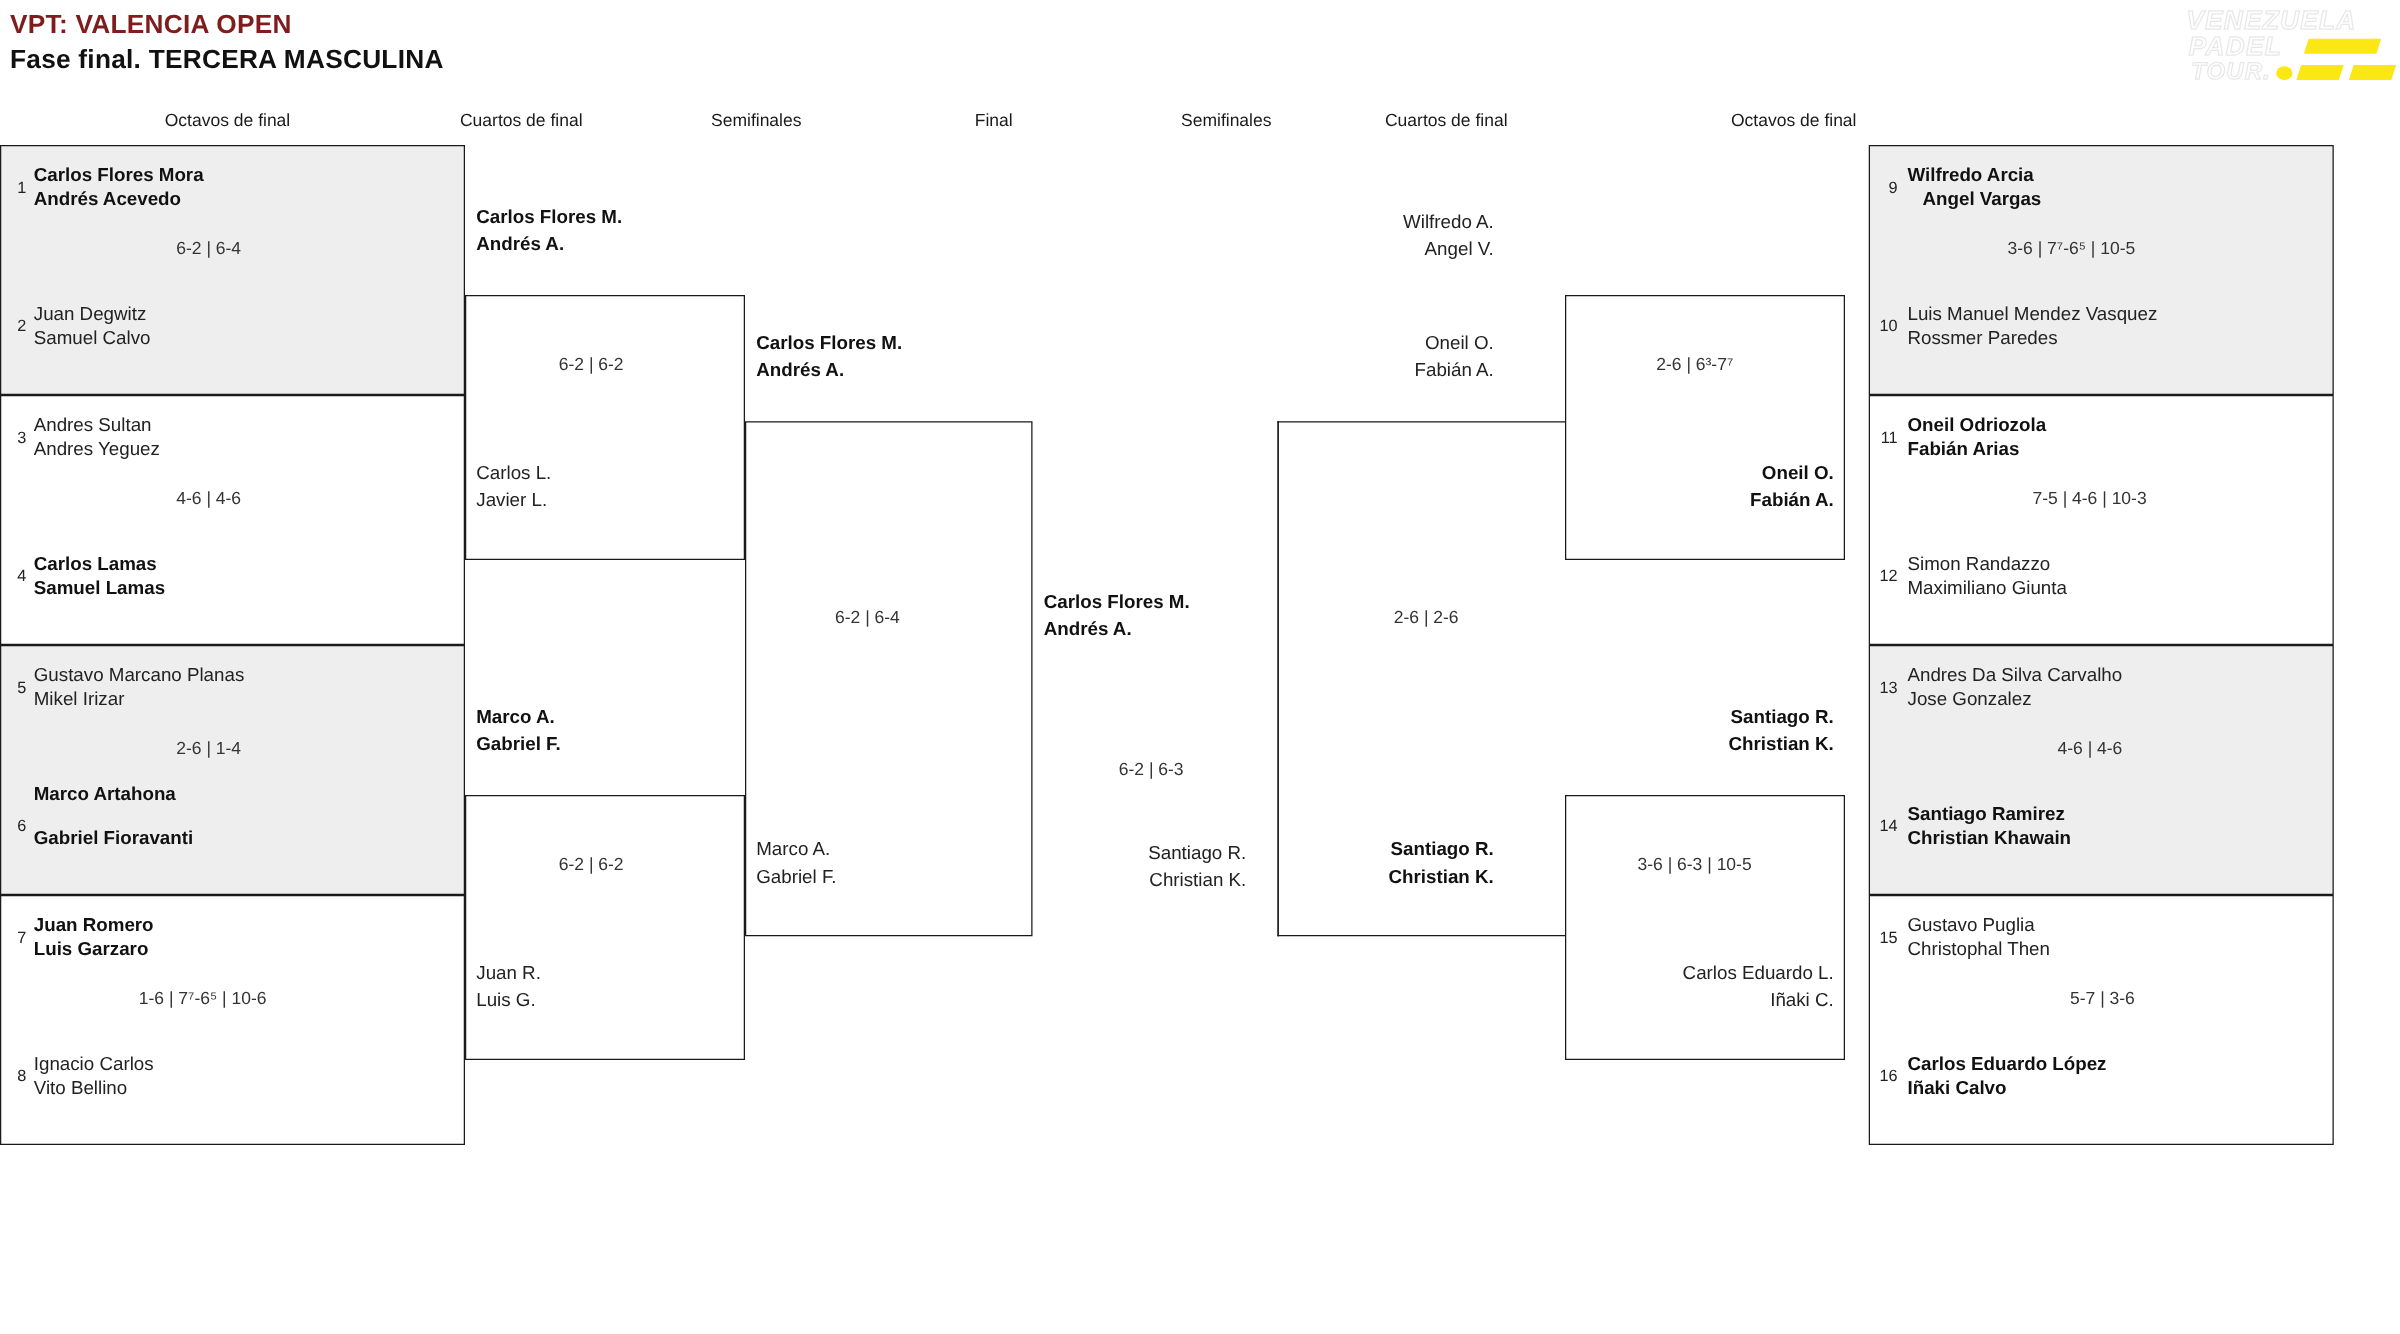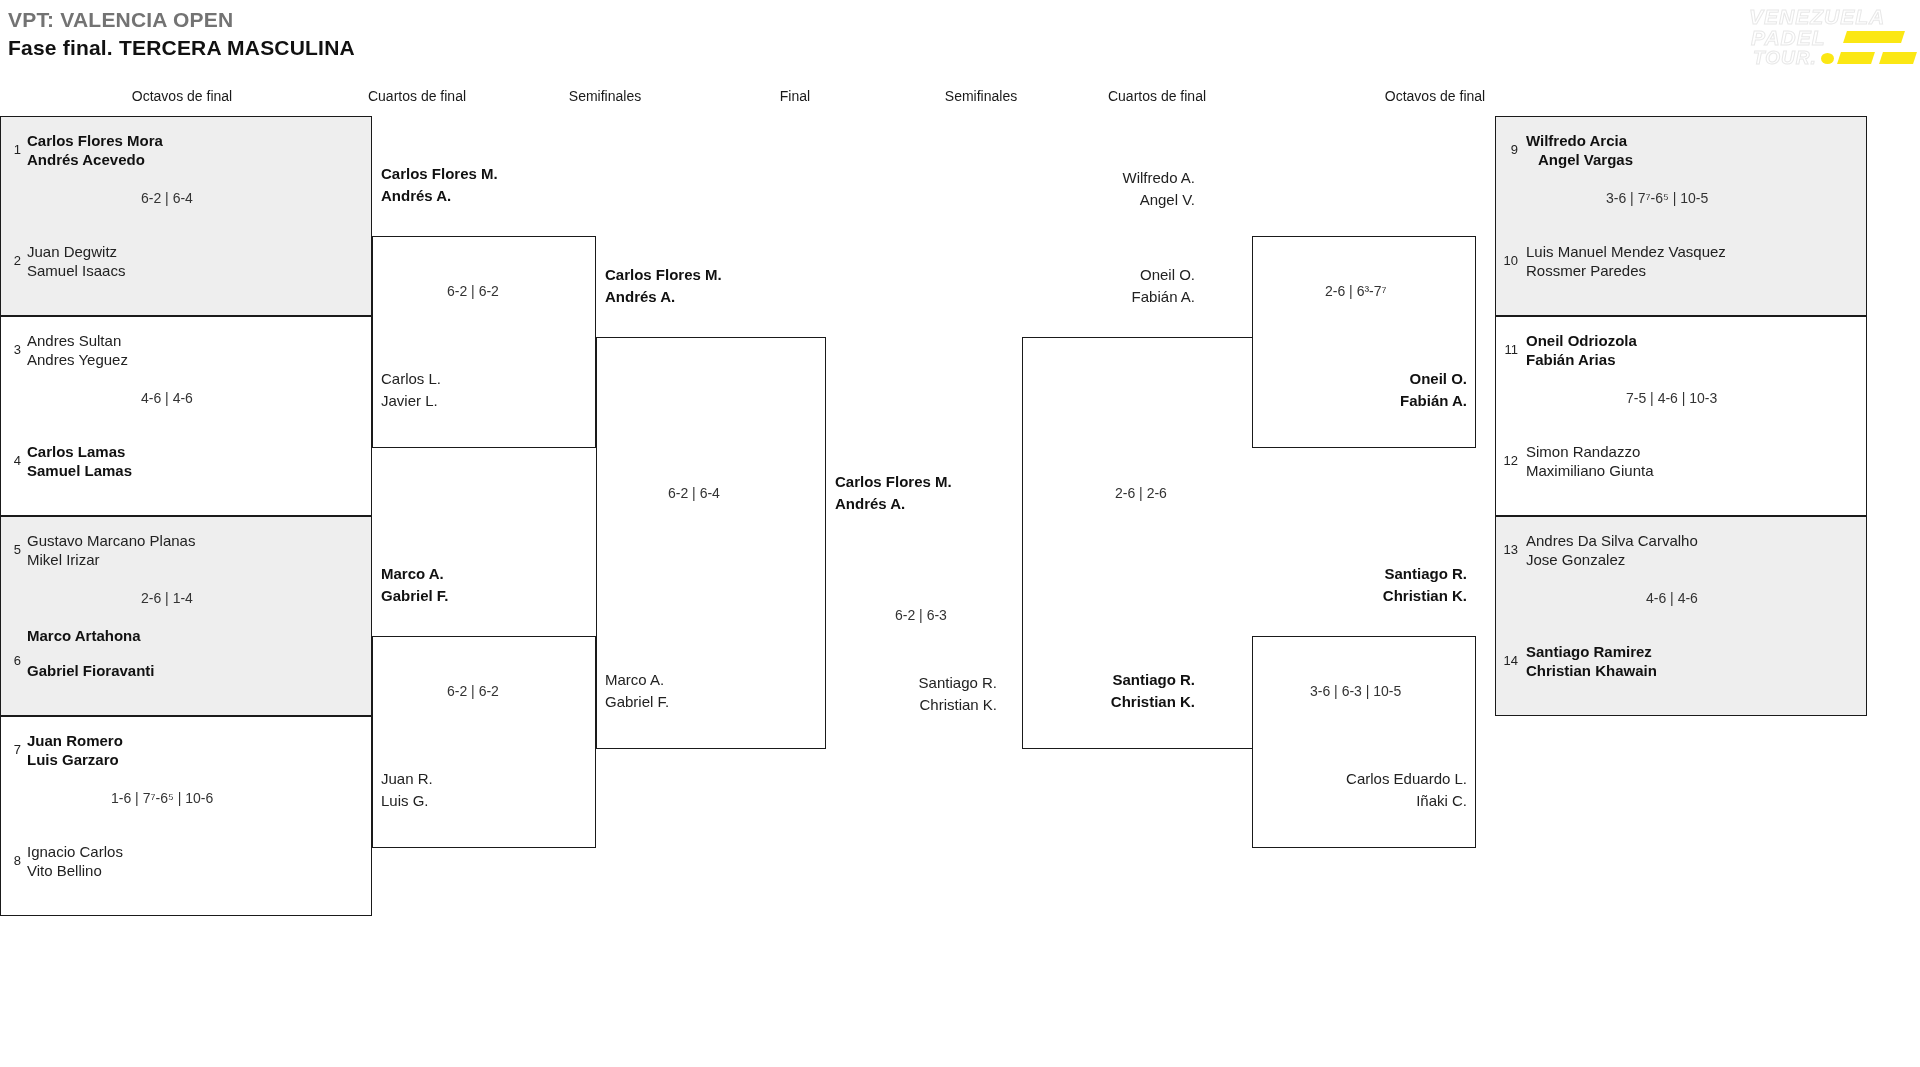--- a/index.html
+++ b/index.html
@@ -9,21 +9,21 @@
     font-family: "Liberation Sans", sans-serif;
     color: #1a1a1a;
     overflow: hidden;
   }
   #root { position: relative; width: 1920px; height: 1067px; }
 
   
   .title-block { position: absolute; left: 8px; top: 6px; }
   .title-main {
     font-size: 21px; font-weight: 700; letter-spacing: .2px;
-    line-height: 28px; color: #737373;
+    line-height: 28px; color: #7f1d1d;
   }
   .title-sub {
     font-size: 21px; font-weight: 700; letter-spacing: .2px;
     line-height: 28px; color: #111;
   }
 
   
   .logo { position: absolute; right: 10px; top: 4px; width: 175px; height: 70px; }
   .logo-word {
     font-family: "Liberation Sans", sans-serif;
@@ -126,21 +126,21 @@
   <div class="col-head" style="left:1042px;width:230px;">Cuartos de final</div>
   <div class="col-head" style="left:1320px;width:230px;">Octavos de final</div>
 
   <div class="r16-cell shaded" style="left:0px;top:116px;width:372px;height:200px;">
     <div class="seed" style="left:2px;top:25px;">1</div>
     <div class="team win" style="left:26px;top:14px;">Carlos Flores Mora</div>
     <div class="team win" style="left:26px;top:33px;">Andrés Acevedo</div>
     <div class="score" style="left:140px;top:73px;">6-2 | 6-4</div>
     <div class="seed" style="left:2px;top:136px;">2</div>
     <div class="team" style="left:26px;top:125px;">Juan Degwitz</div>
-    <div class="team" style="left:26px;top:144px;">Samuel Isaacs</div>
+    <div class="team" style="left:26px;top:144px;">Samuel Calvo</div>
   </div>
 
   <div class="r16-cell" style="left:0px;top:316px;width:372px;height:200px;">
     <div class="seed" style="left:2px;top:25px;">3</div>
     <div class="team" style="left:26px;top:14px;">Andres Sultan</div>
     <div class="team" style="left:26px;top:33px;">Andres Yeguez</div>
     <div class="score" style="left:140px;top:73px;">4-6 | 4-6</div>
     <div class="seed" style="left:2px;top:136px;">4</div>
     <div class="team win" style="left:26px;top:125px;">Carlos Lamas</div>
     <div class="team win" style="left:26px;top:144px;">Samuel Lamas</div>
@@ -243,14 +243,23 @@
   <div class="r16-cell shaded" style="left:1495px;top:516px;width:372px;height:200px;">
     <div class="seed" style="left:4px;top:25px;">13</div>
     <div class="team" style="left:30px;top:14px;">Andres Da Silva Carvalho</div>
     <div class="team" style="left:30px;top:33px;">Jose Gonzalez</div>
     <div class="score" style="left:150px;top:73px;">4-6 | 4-6</div>
     <div class="seed" style="left:4px;top:136px;">14</div>
     <div class="team win" style="left:30px;top:125px;">Santiago Ramirez</div>
     <div class="team win" style="left:30px;top:144px;">Christian Khawain</div>
   </div>
 
+  <div class="r16-cell" style="left:1495px;top:716px;width:372px;height:200px;">
+    <div class="seed" style="left:4px;top:25px;">15</div>
+    <div class="team" style="left:30px;top:14px;">Gustavo Puglia</div>
+    <div class="team" style="left:30px;top:33px;">Christophal Then</div>
+    <div class="score" style="left:160px;top:73px;">5-7 | 3-6</div>
+    <div class="seed" style="left:4px;top:136px;">16</div>
+    <div class="team win" style="left:30px;top:125px;">Carlos Eduardo López</div>
+    <div class="team win" style="left:30px;top:144px;">Iñaki Calvo</div>
+  </div>
 
 </div>
 
 </body></html>

